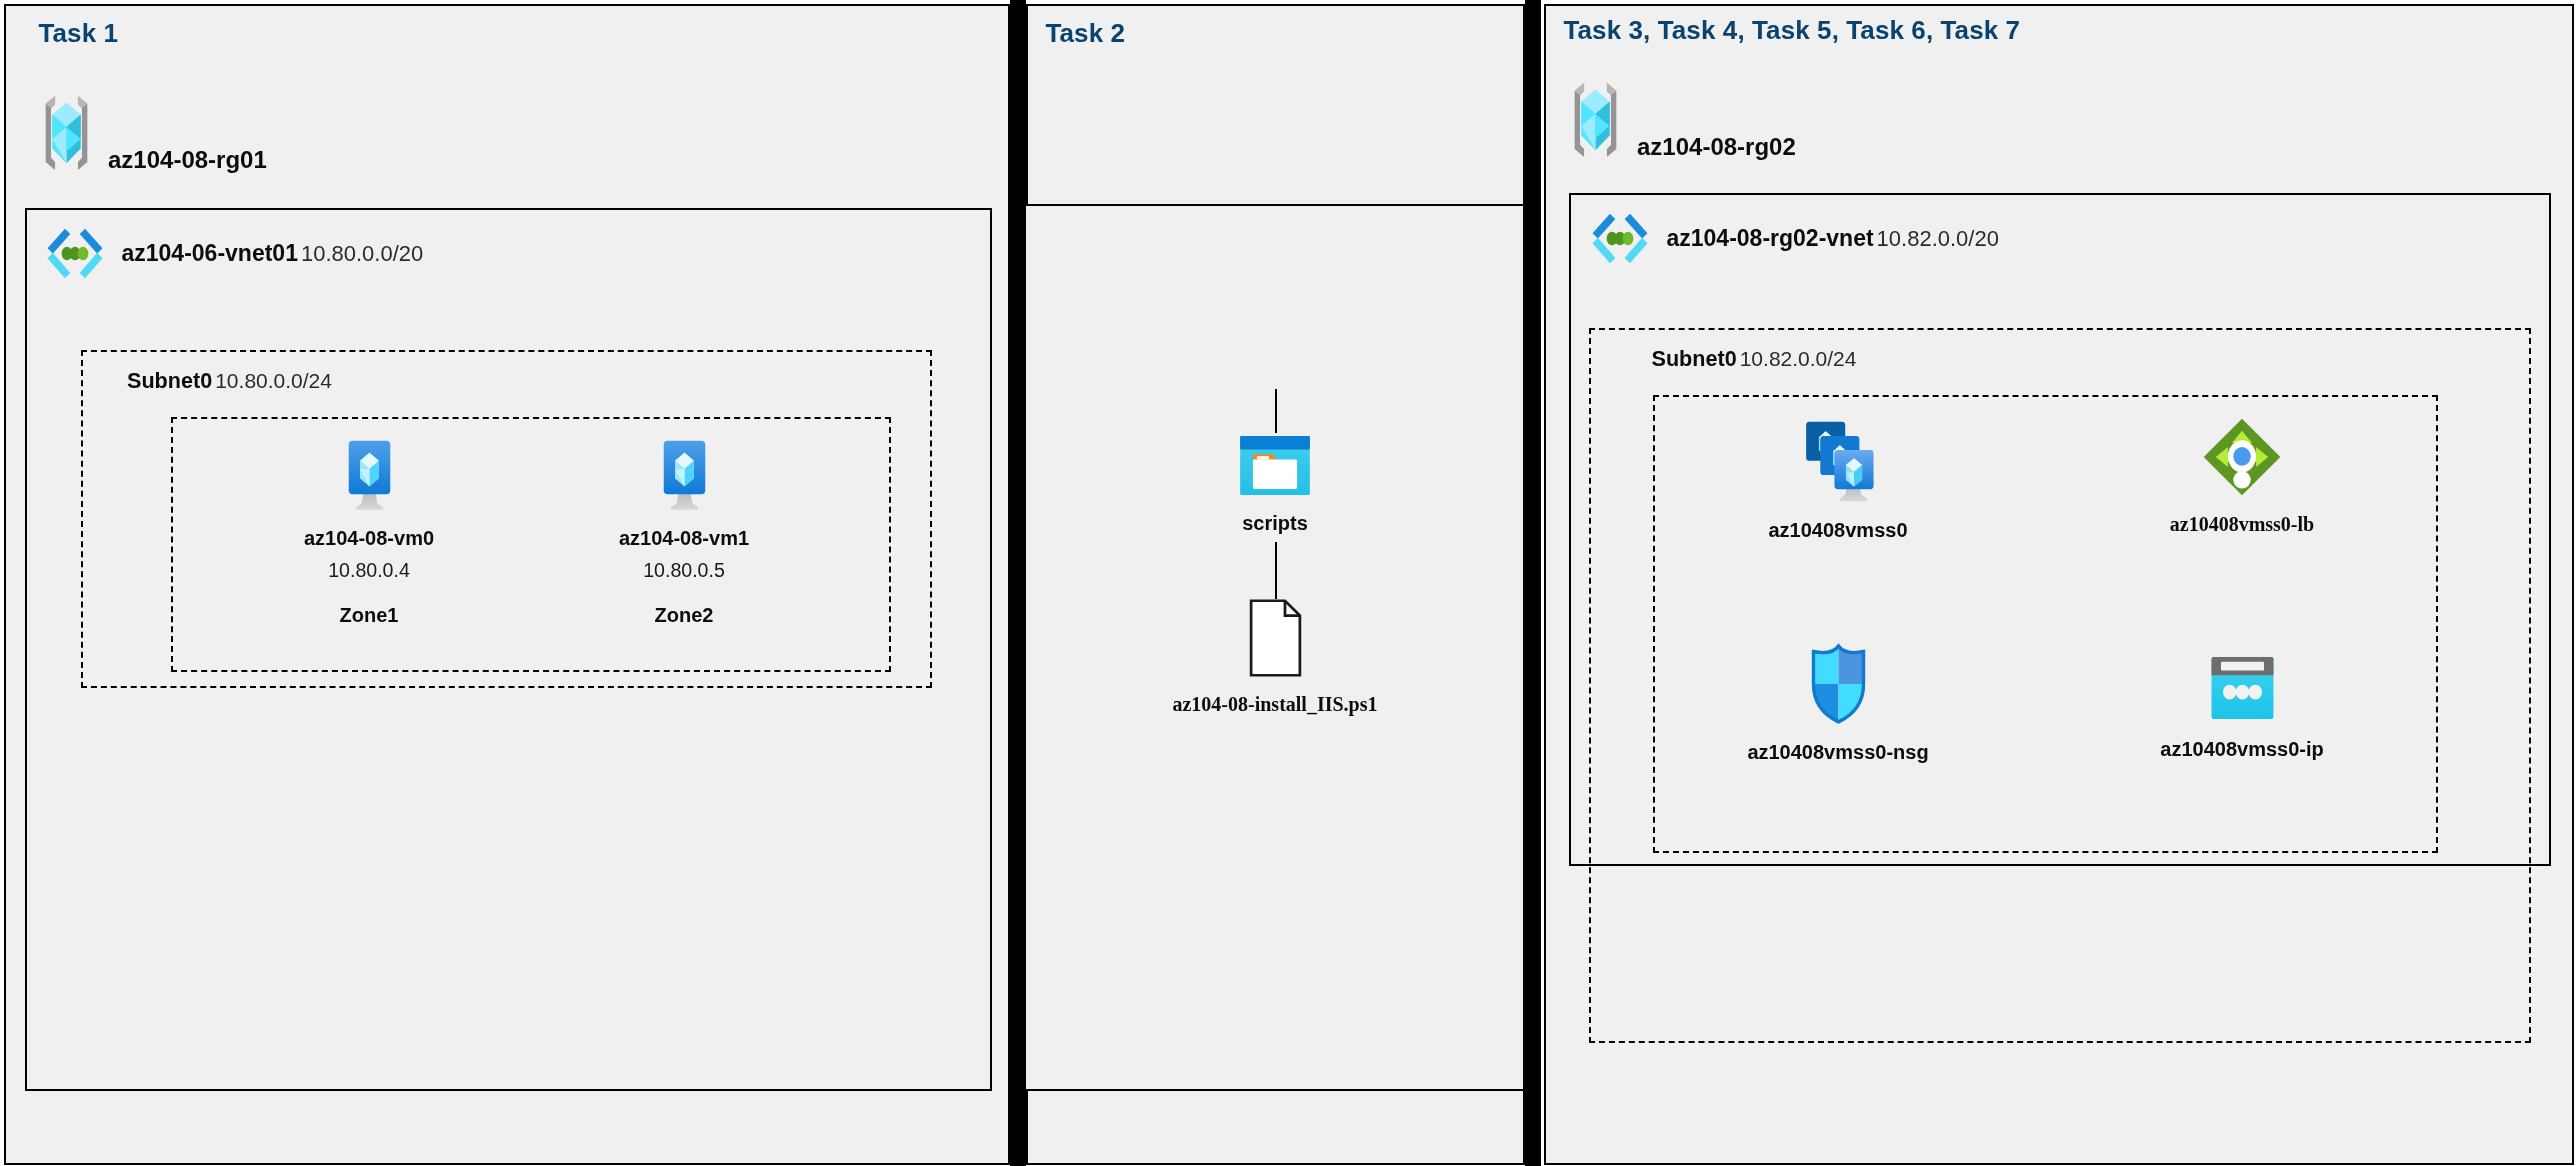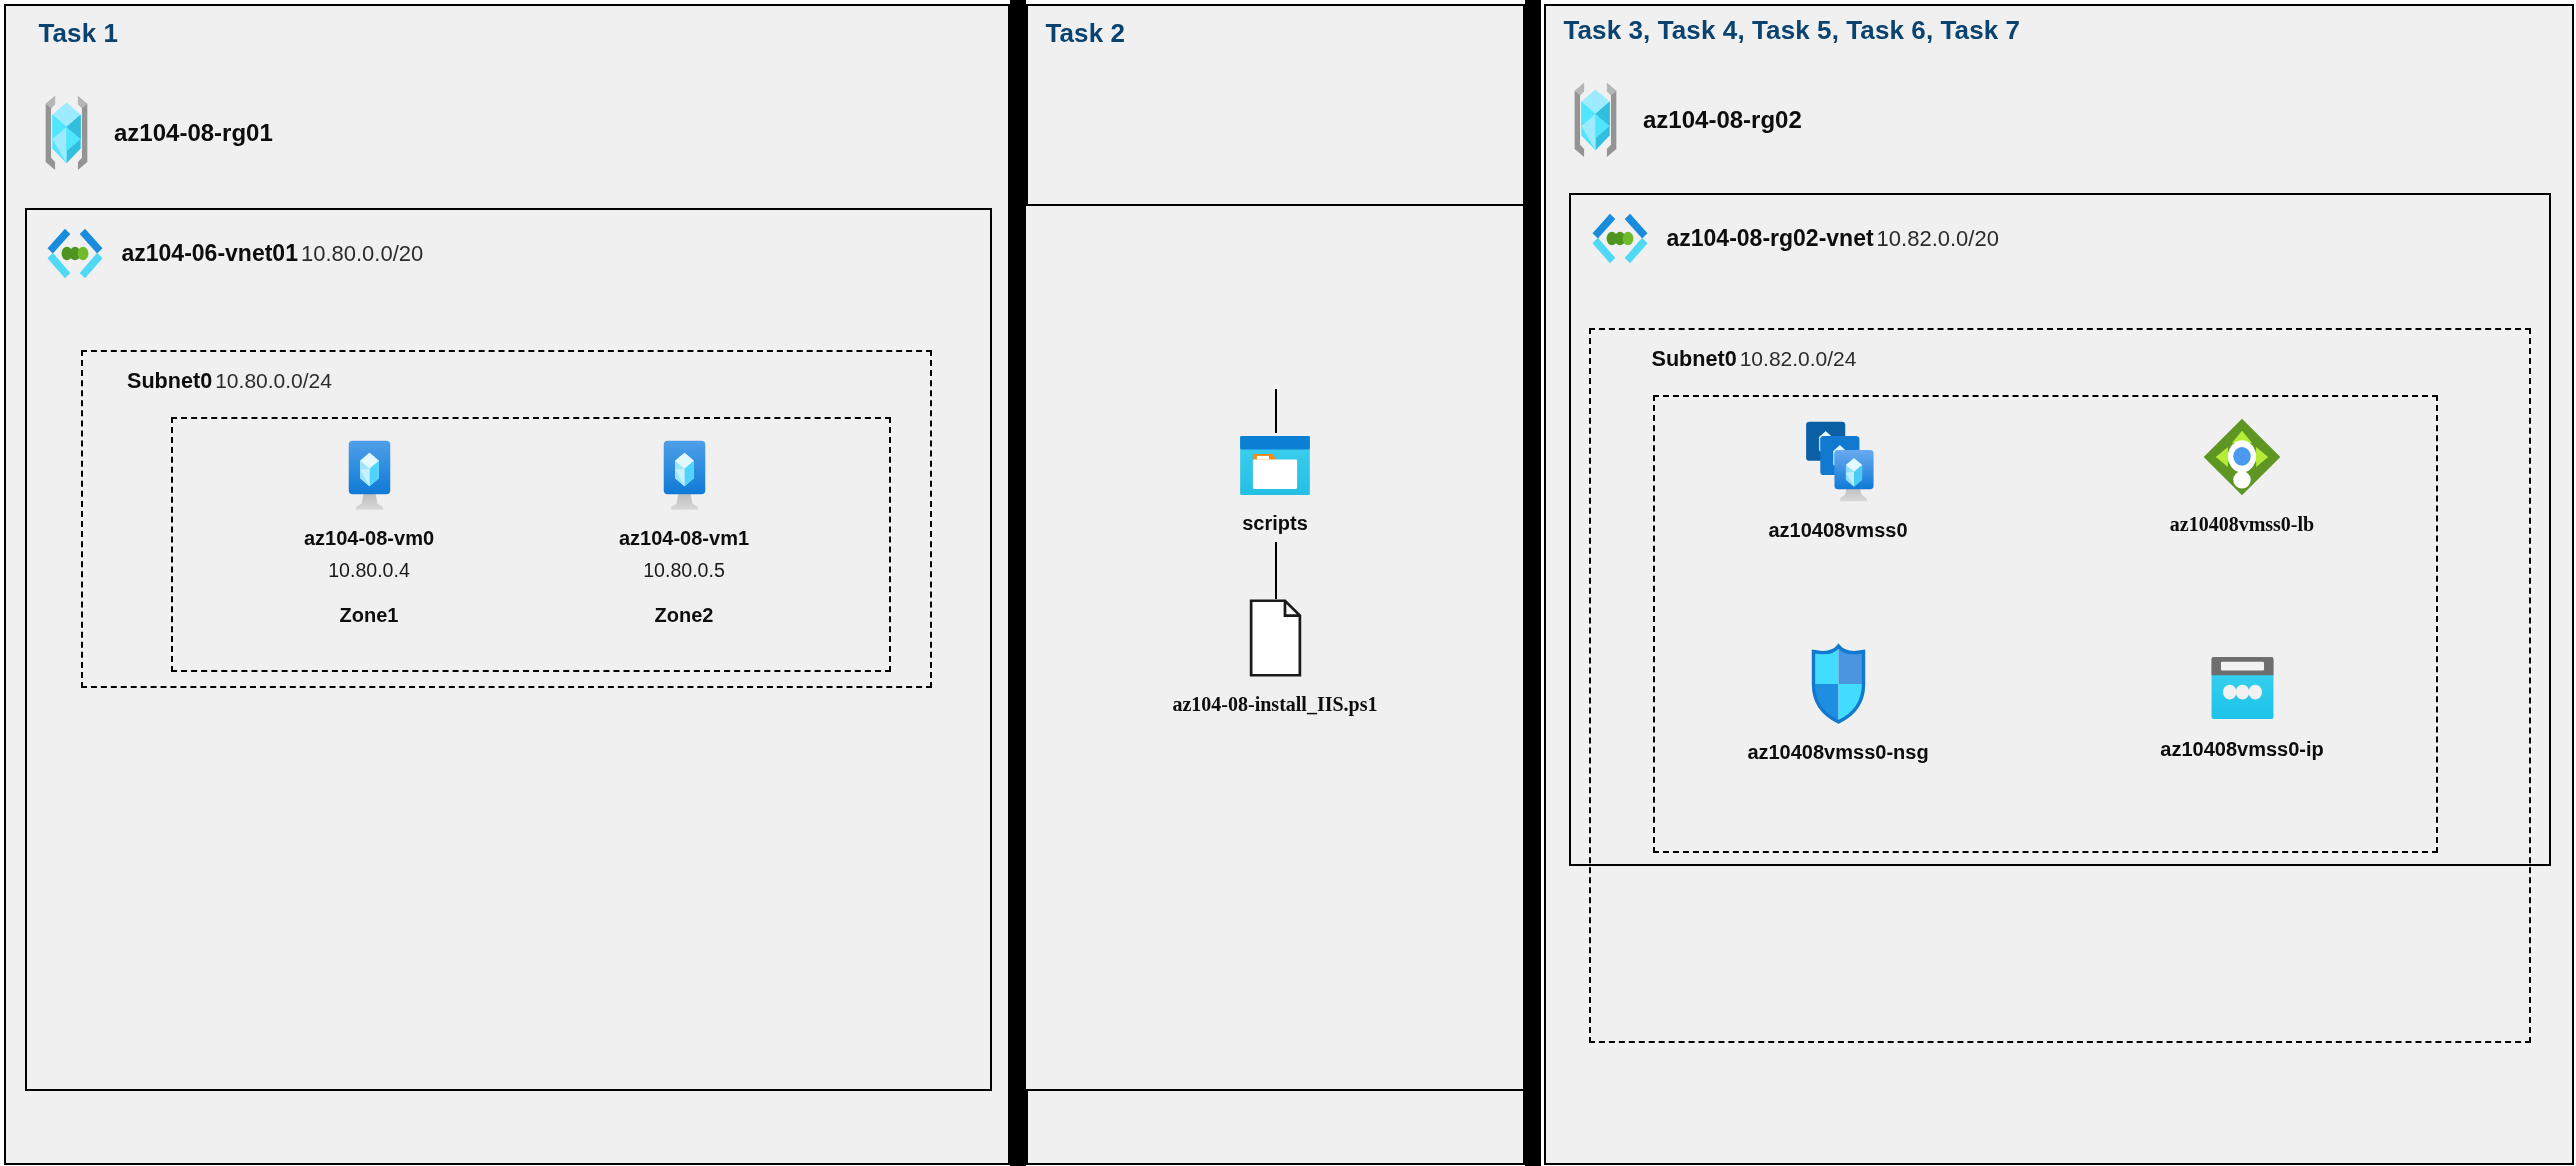--- a/index.html
+++ b/index.html
@@ -48,22 +48,22 @@
     font-weight: bold;
     color: #0b4370;
     white-space: nowrap;
     letter-spacing: 0.1px;
   }
 
   
   .rg-row {
     position: absolute;
     display: flex;
-    align-items: center;
-    gap: 21px;
+    align-items: flex-end;
+    gap: 15px;
   }
   .rg-label {
     font-size: 24px;
     font-weight: bold;
     color: #0d0d0d;
     white-space: nowrap;
   }
 
   
   .vnet-box {

